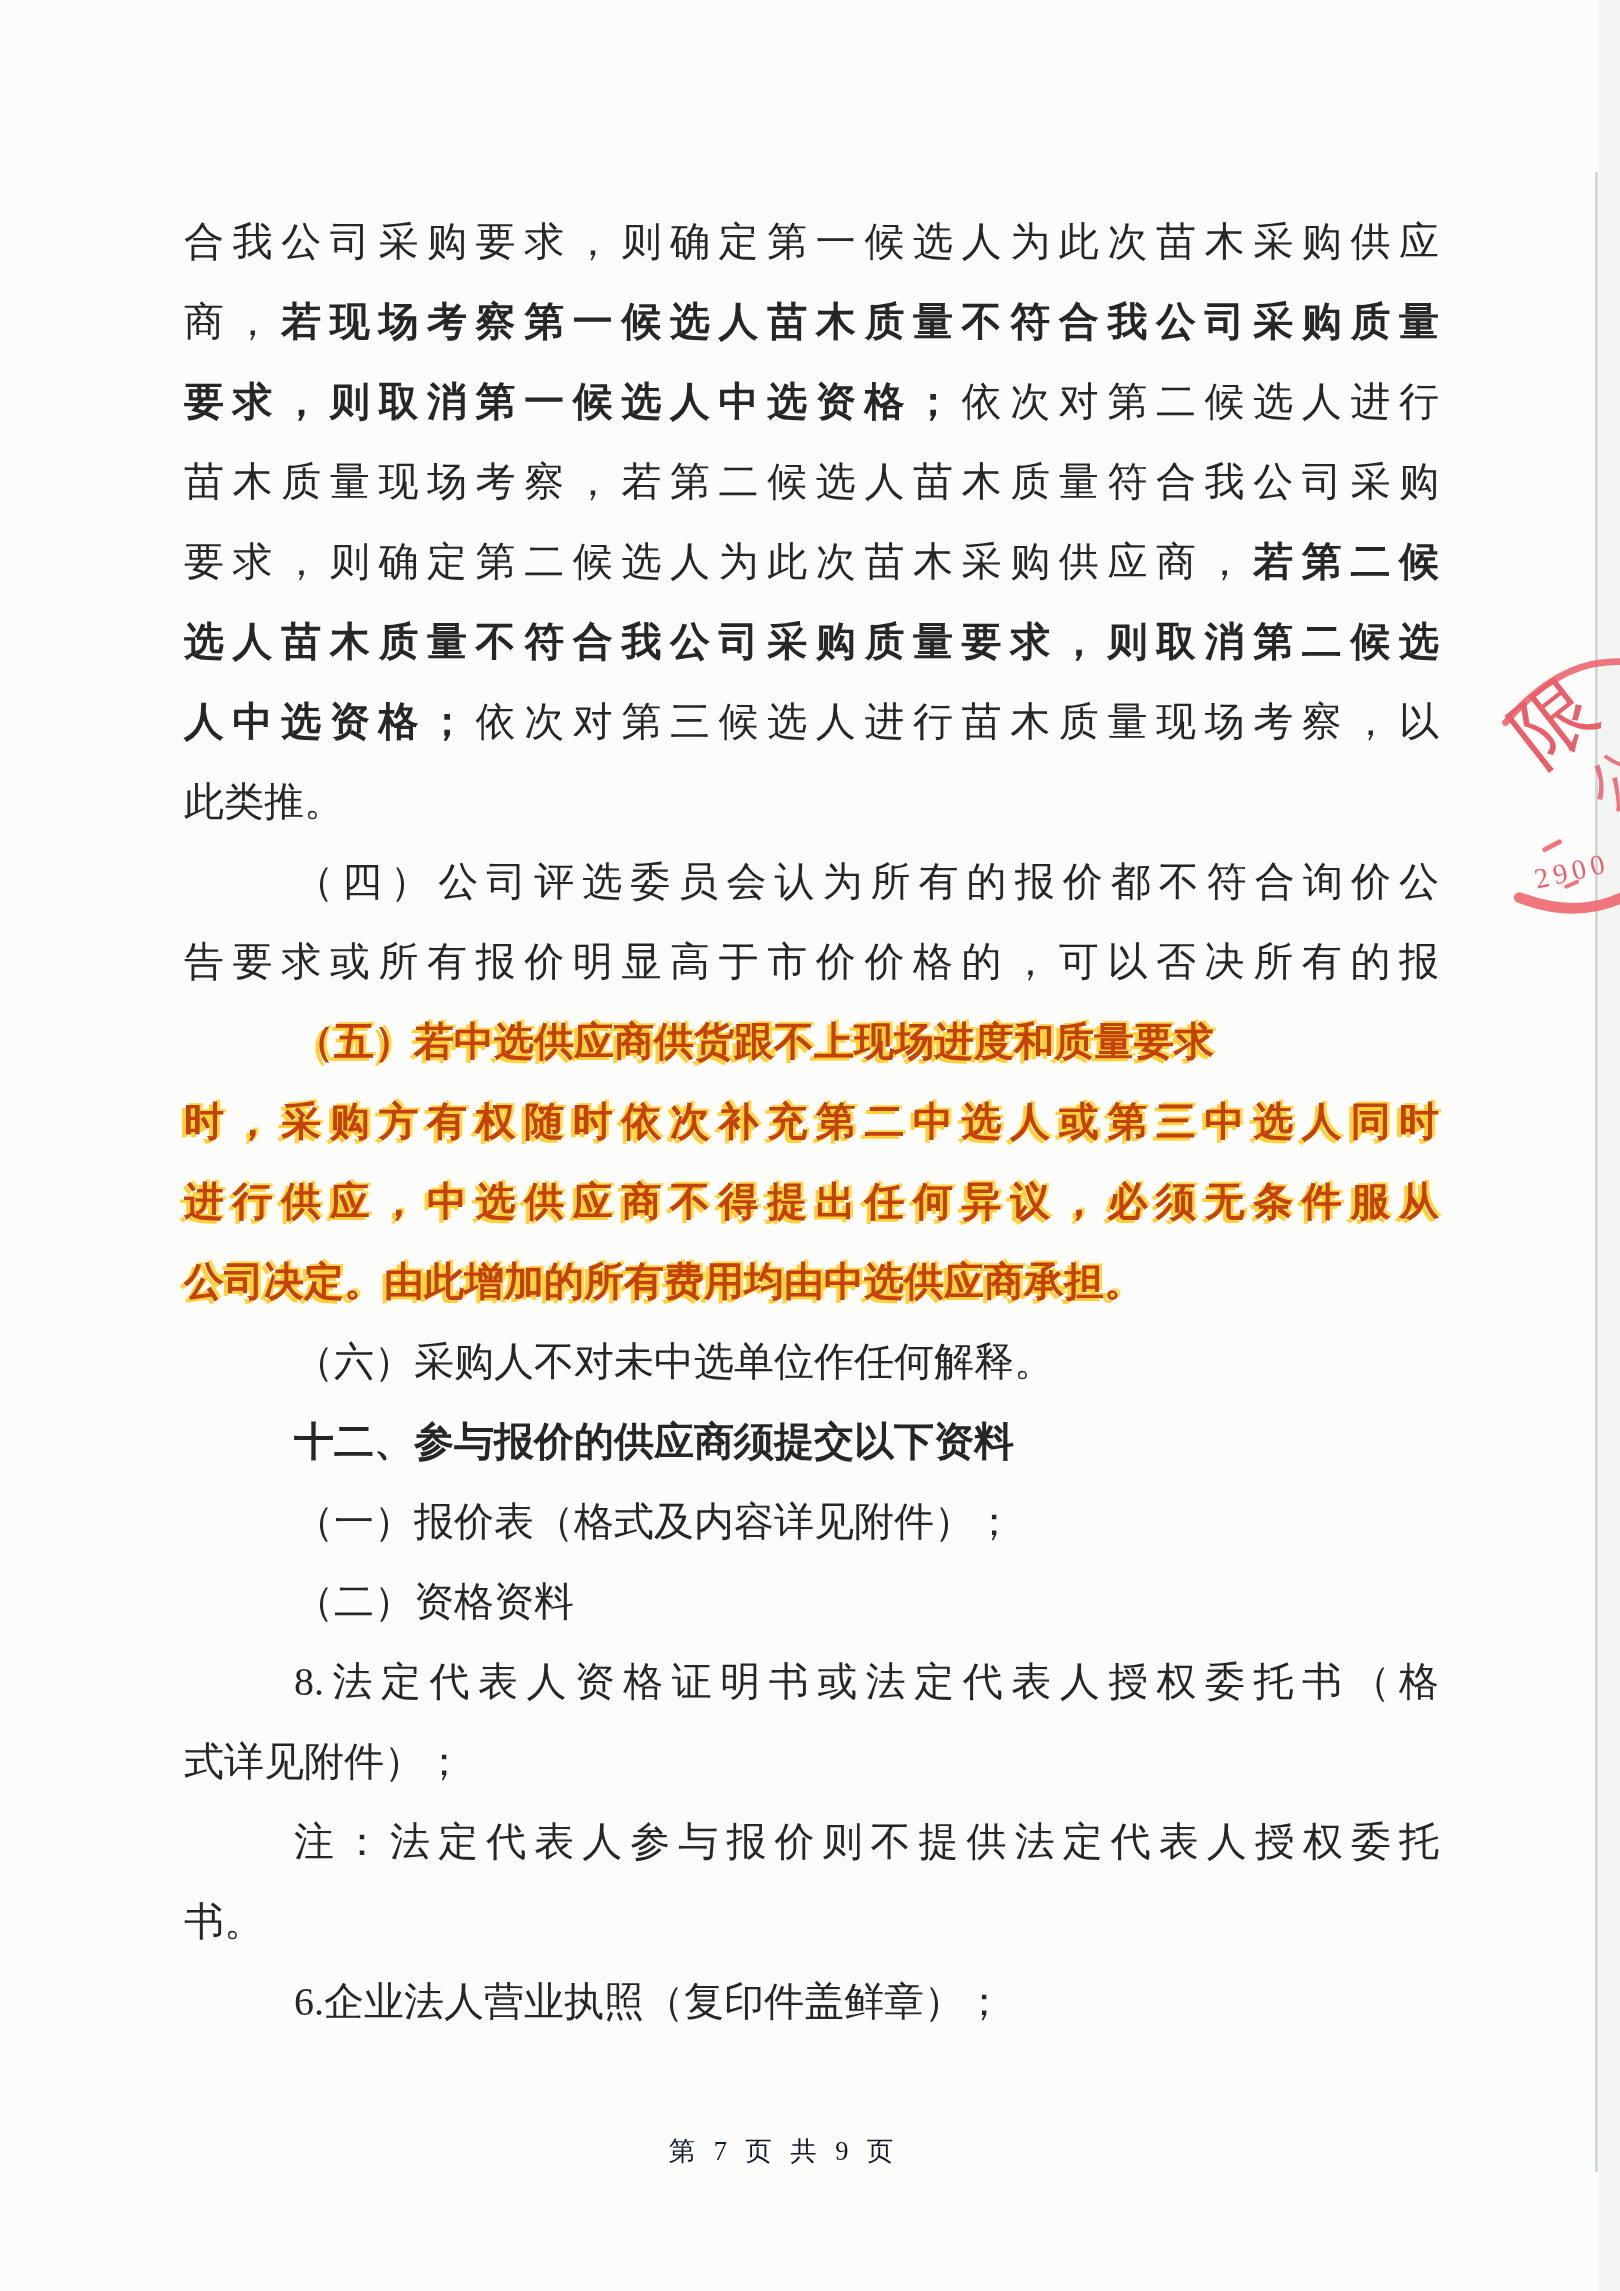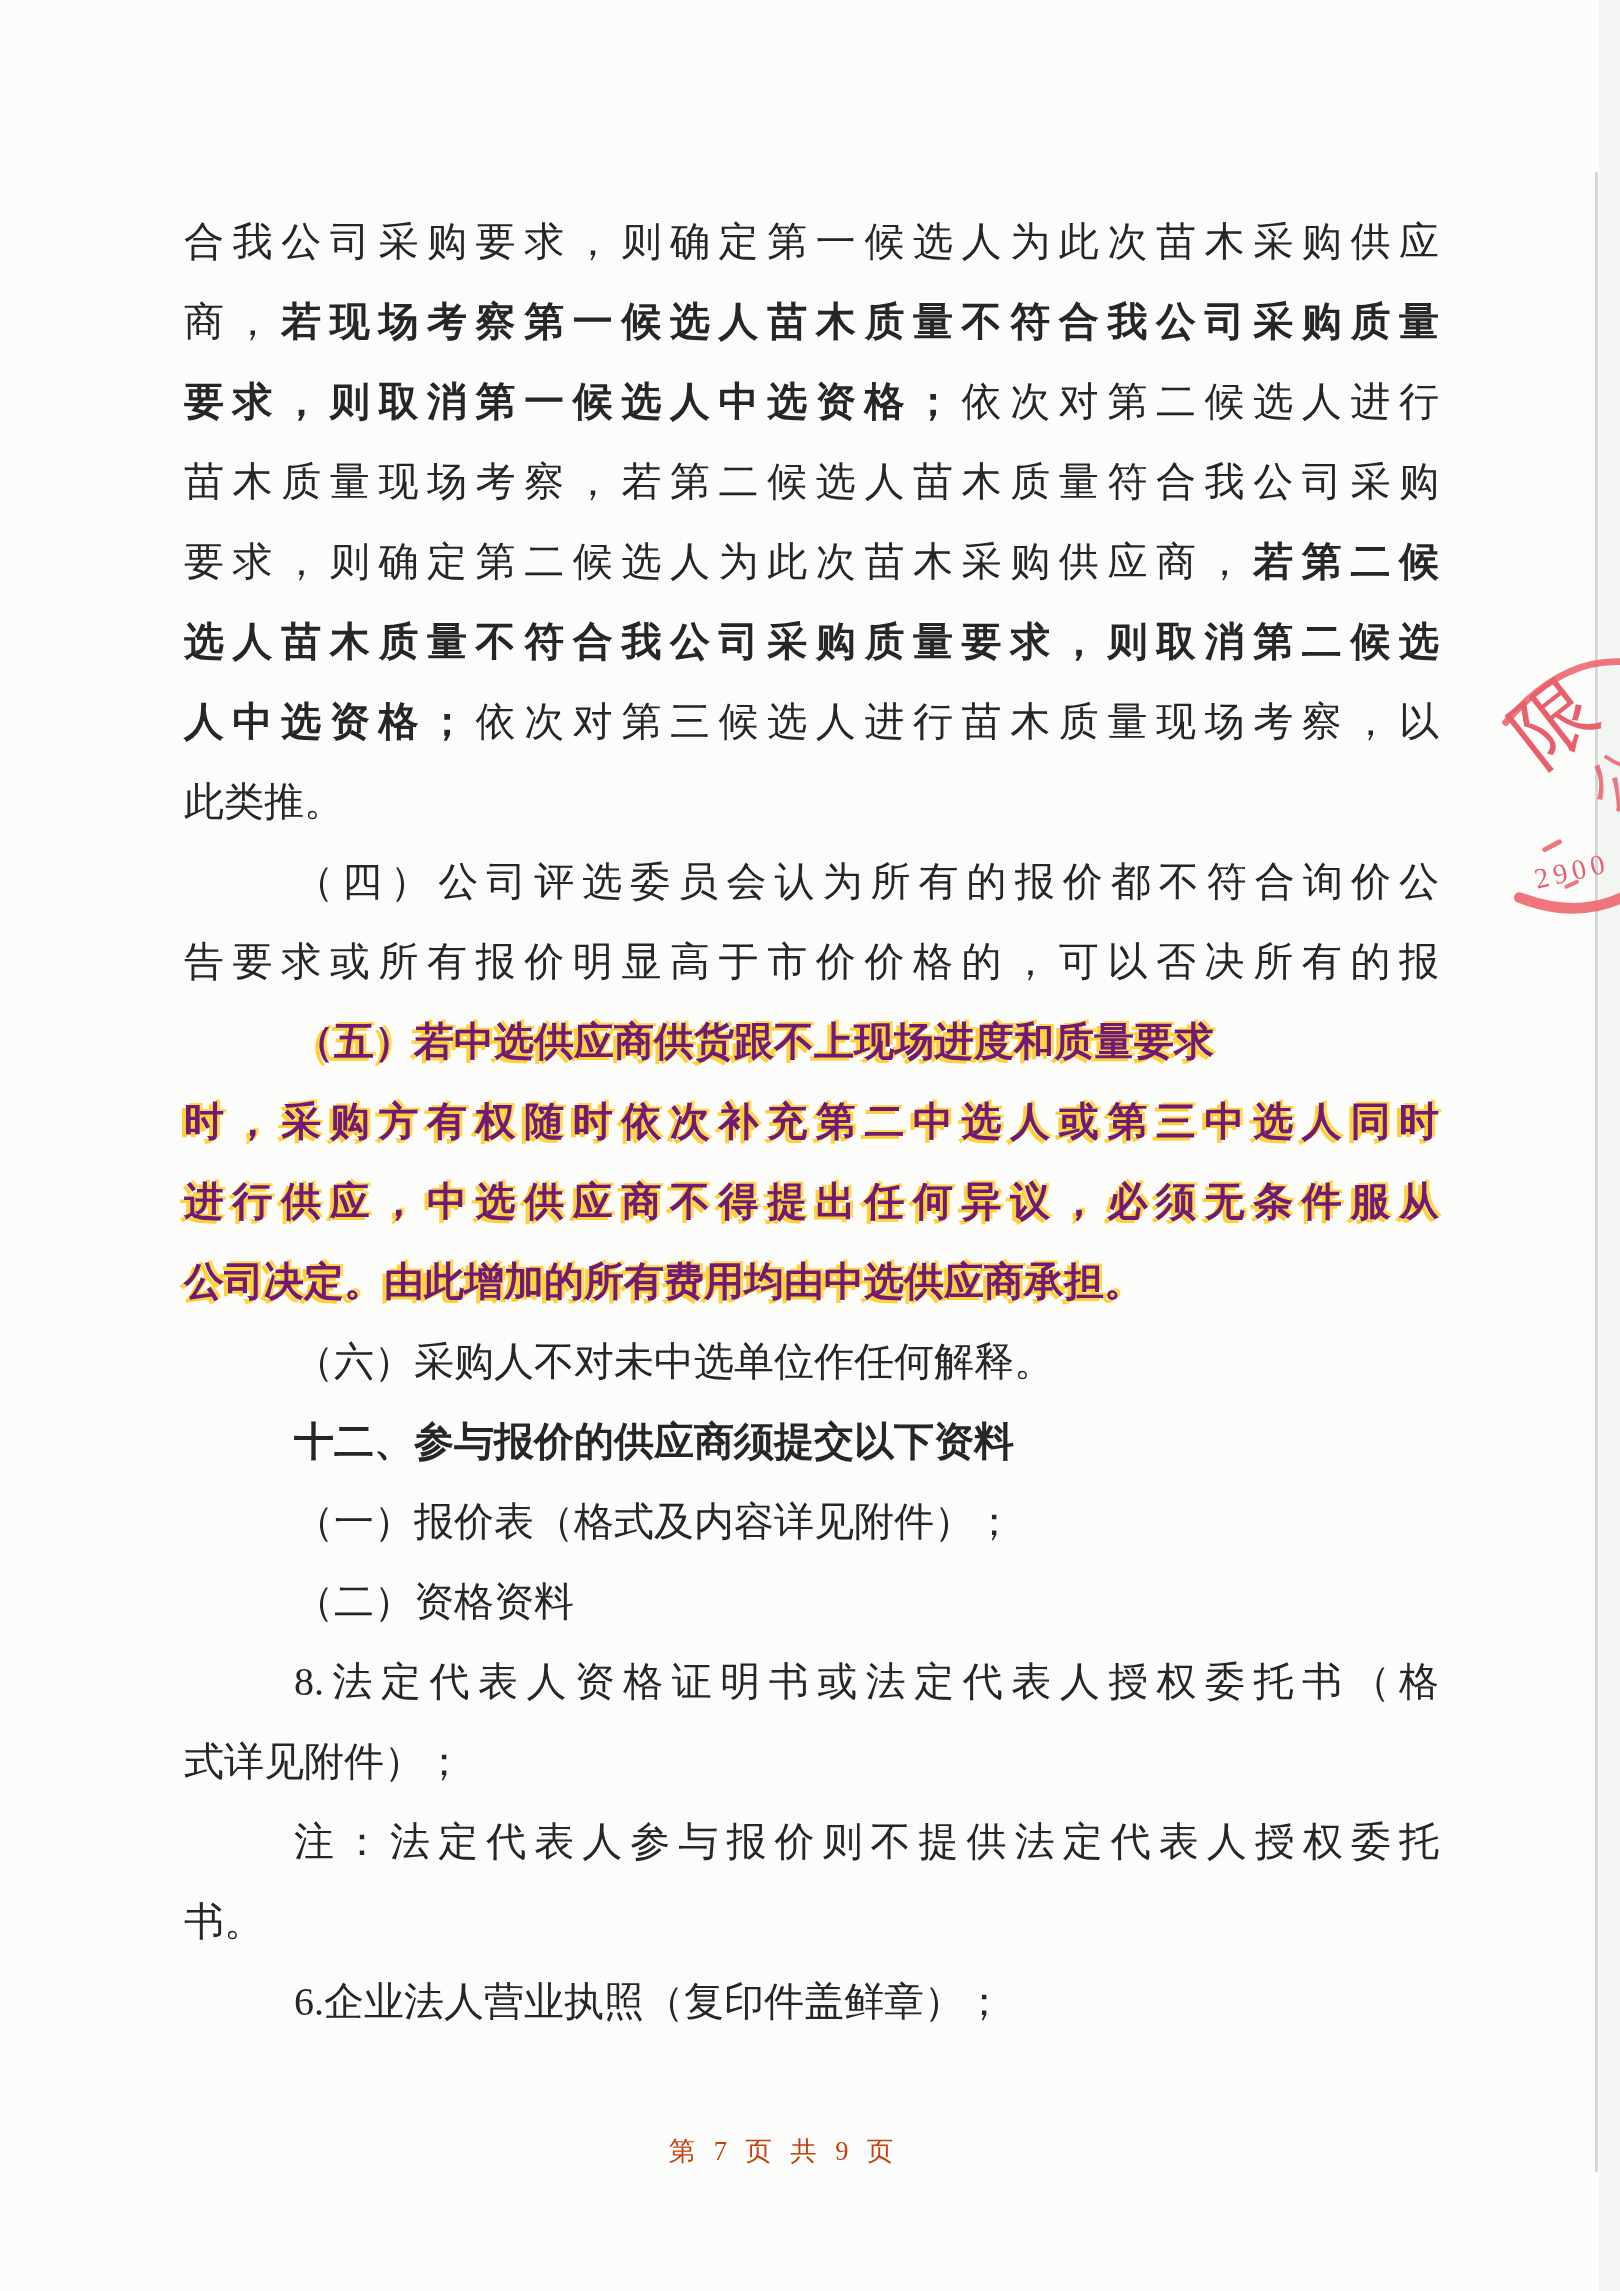--- a/index.html
+++ b/index.html
@@ -27,26 +27,26 @@
   .line.fill{
     white-space:normal;
     text-align:justify;text-align-last:justify;
     -moz-text-align-last:justify;
     text-justify:inter-character;
   }
   .line.indent{padding-left:110px;box-sizing:border-box;}
   .bold{font-weight:bold;}
   .accent{
     font-weight:bold;
-    color:#701a75;
+    color:#c2410c;
     text-shadow:-3.9px 2.9px 0 #ffd138, 2.9px -2px 0 #ffd84f;
   }
   .footer{
     position:absolute;left:0;top:2133px;width:1568px;
-    text-align:center;font-size:26.5px;color:#c2410c;
+    text-align:center;font-size:26.5px;color:#0f172a;
     letter-spacing:5.9px;
   }
   .stamp{
     position:absolute;left:1488px;top:603px;width:132px;height:328px;
   }
   .stamp text{fill:#e8606c;font-family:"Liberation Serif","DejaVu Serif",serif;}
   .stamp path{stroke:#ee6770;fill:none;stroke-linecap:round;opacity:.9;}
 </style>
 </head>
 <body>

